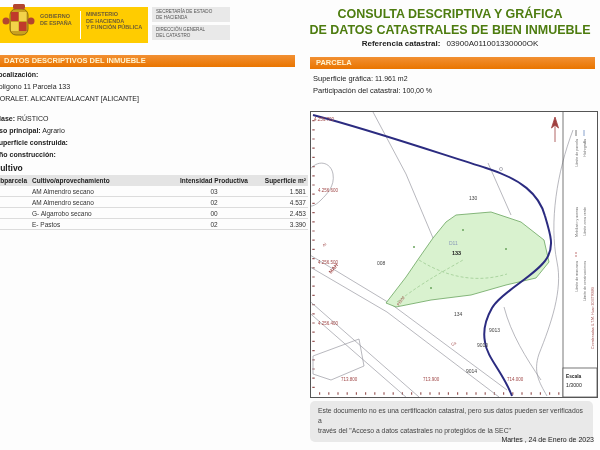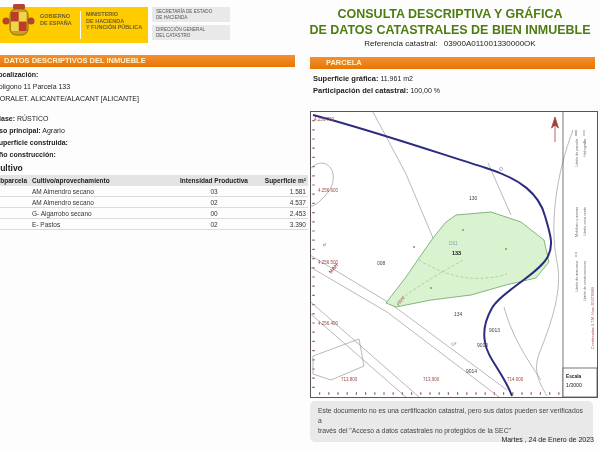--- a/index.html
+++ b/index.html
@@ -14,21 +14,21 @@
   .gob-txt{left:40px;top:13px;font-size:5.5px;font-weight:bold;color:#6e5d33;line-height:1.2;}
   .logo-sep{left:80px;top:11px;width:1px;height:28px;background:#fff;}
   .min-txt{left:86px;top:11px;font-size:5.5px;font-weight:bold;color:#6e5d33;line-height:1.2;}
   .gray-box{left:152px;width:78px;height:15px;background:#e9e9e9;color:#555;
             font-size:4.6px;line-height:1.25;padding:2px 4px;box-sizing:border-box;}
   .box1{top:7px;} .box2{top:25px;}
 
   .doc-title{left:305px;top:6px;width:290px;text-align:center;color:#4d7c0f;
              font-weight:bold;font-size:12.5px;line-height:1.3;}
   .ref-line{left:305px;top:39px;width:290px;text-align:center;font-size:8px;}
-  .ref-line .lbl{font-weight:normal;margin-right:6px;margin-top:16px;}
+  .ref-line .lbl{font-weight:bold;margin-right:6px;margin-top:16px;}
 
   
   .bar{height:12px;background:linear-gradient(#f29033,#e97500);color:#fff3cf;
        font-size:7.5px;font-weight:bold;line-height:12px;padding-left:14px;box-sizing:border-box;}
 
   
   .left-col{left:-10px;top:55px;width:305px;}
   .left-col .bar{width:305px;}
   .fld{position:absolute;left:4px;font-size:7px;white-space:nowrap;}
   .fld .lbl{font-weight:bold;}
@@ -38,23 +38,23 @@
   table.cultivo th{background:#e4e4e4;font-weight:bold;height:11px;padding:0 2px;}
   table.cultivo td{height:10px;border-bottom:1px solid #dcdcdc;padding:0 2px;color:#333;}
   .c0{width:36px;text-align:left;padding-left:4px;}
   .c1{width:140px;text-align:left;padding-left:10px;}
   th.c1{text-align:left;}
   .c2{width:76px;text-align:center;}
   .c3{width:50px;text-align:right;padding-right:3px;}
   th.c3{text-align:right;}
 
   
-  .right-bar{left:310px;top:57px;width:285px;padding-left:16px;}
+  .right-bar{left:310px;top:57px;width:285px;padding-left:6px;}
   .rfld{position:absolute;left:313px;font-size:7px;white-space:nowrap;}
-  .rfld .lbl{font-weight:bold;font-size:7.5px;}
+  .rfld .lbl{font-weight:normal;font-size:7.5px;}
   .map-box{left:310px;top:111px;width:286px;height:285px;border:1px solid #555;
            background:#fff;box-sizing:content-box;}
   svg text{font-family:"Liberation Sans",sans-serif;}
 
   
   .note{left:310px;top:401px;width:283px;background:#e9e9e9;border-radius:5px;
         padding:5px 8px;font-size:6.8px;color:#444;box-sizing:border-box;line-height:1.5;}
   .date{right:6px;top:436px;font-size:7px;color:#222;}
 </style>
 </head>

